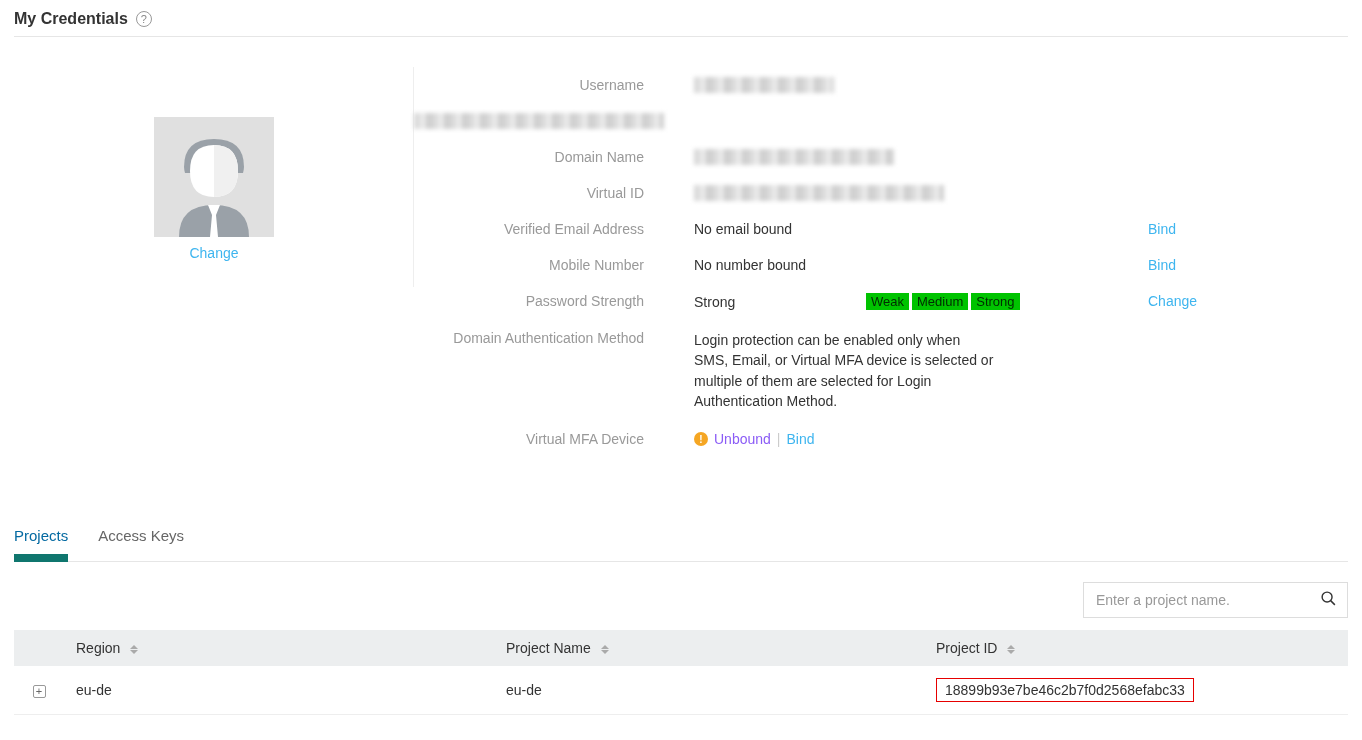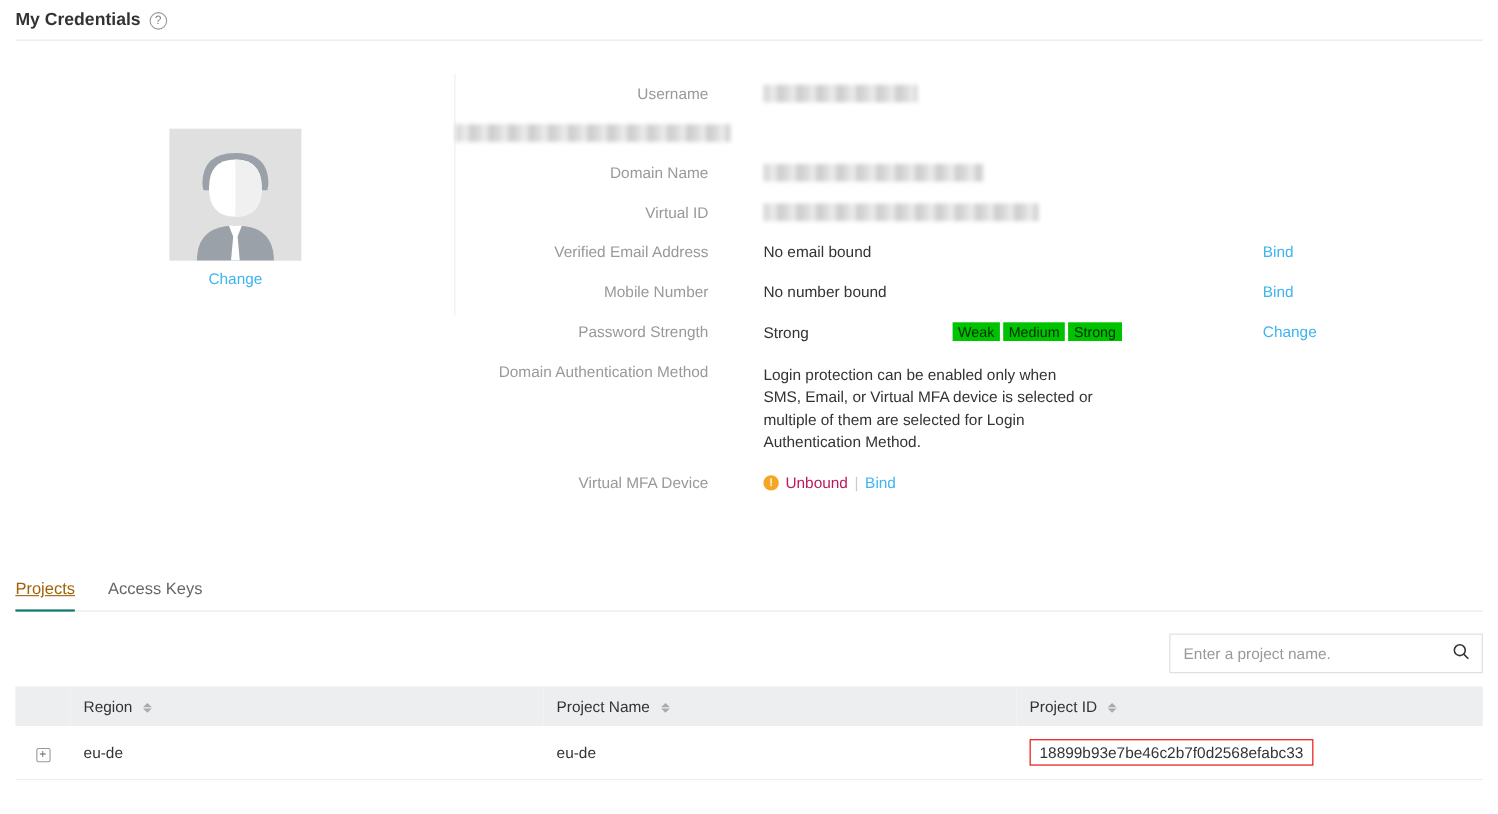--- a/index.html
+++ b/index.html
@@ -108,51 +108,50 @@
   }
   .login-desc { max-width: 300px; line-height: 1.45; color: #333; }
   .mfa-value { display: flex; align-items: center; gap: 6px; }
   .warn-icon {
     width: 14px; height: 14px;
     background: #f5a623;
     border-radius: 50%;
     display:inline-flex; align-items:center; justify-content:center;
     color: #fff; font-size: 10px; font-weight: bold;
   }
-  .unbound { color: #be185d; }
+  .unbound { color: #8b5cf6; }
   .sep { color: #ccc; }
   .bind-link { color: #3eb5ef; cursor: pointer; }
 
   
   .tabs {
     display: flex;
     gap: 30px;
     border-bottom: 1px solid #e6e6e6;
     margin-top: 40px;
   }
   .tab {
     padding: 10px 0;
     color: #666;
     cursor: pointer;
     font-size: 15px;
   }
   .tab.active {
-    color: #a16207;
-    border-bottom: 2px solid #0f766e;
+    color: #0369a1;
+    border-bottom: 8px solid #0f766e;
     margin-bottom: -1px;
-    text-decoration: underline;
   }
   
   .search-row {
     display: flex;
     justify-content: flex-end;
     padding: 20px 0 12px 0;
   }
   .search-box {
-    width: 285px;
+    width: 265px;
     border: 1px solid #ddd;
     display: flex;
     align-items: center;
     padding: 7px 10px;
     gap: 8px;
   }
   .search-box input {
     flex: 1;
     border: none;
     outline: none;

